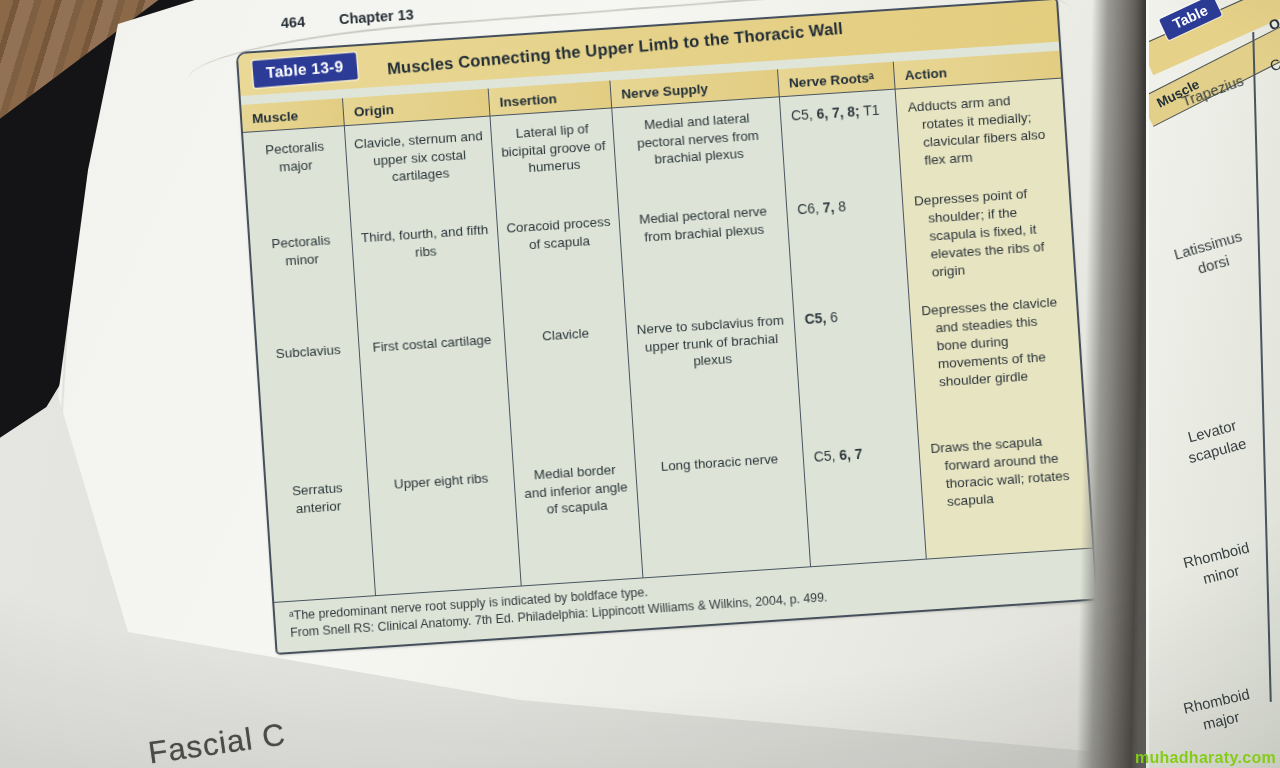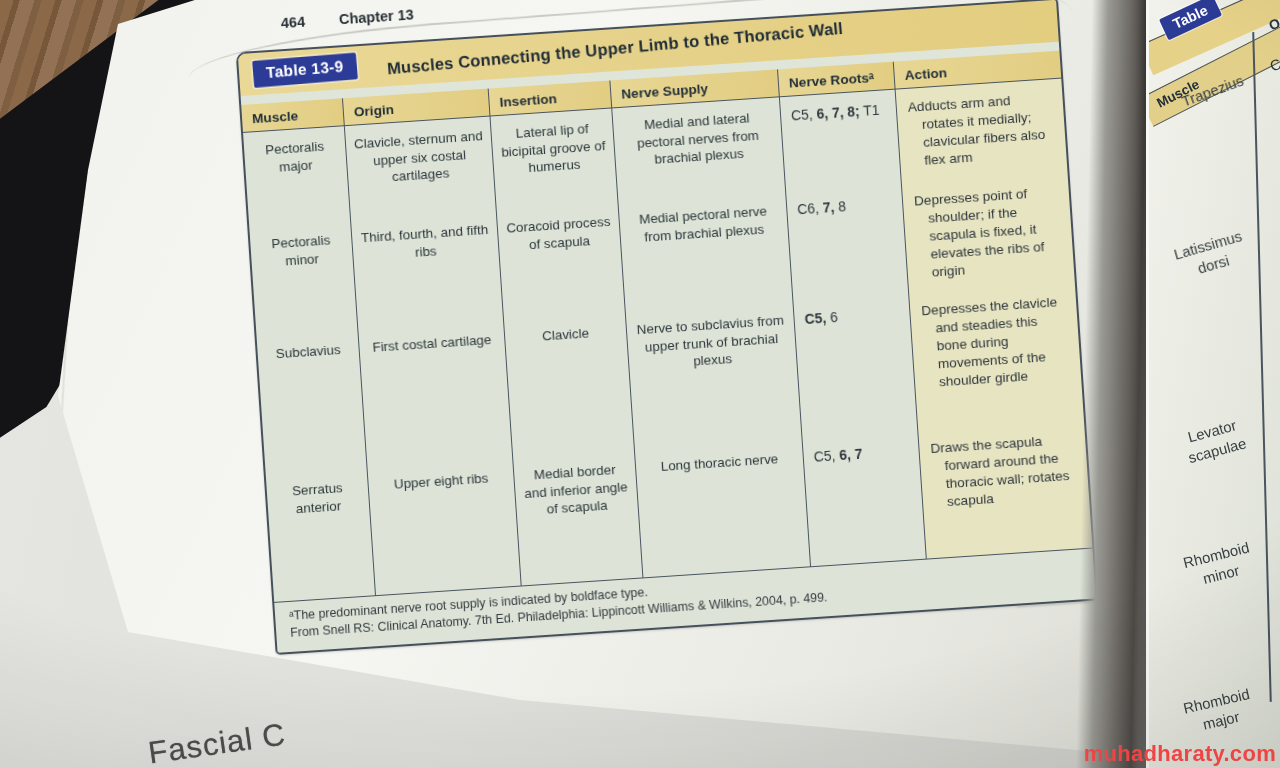--- a/index.html
+++ b/index.html
@@ -135,21 +135,21 @@
     position:absolute;width:100px;text-align:center;color:#39404373;
     color:#394043;font-size:14.8px;line-height:1.35;
   }
   
   .vignette{
     position:absolute;inset:0;z-index:7;pointer-events:none;
     background:radial-gradient(120% 95% at 45% 38%,rgba(0,0,0,0) 55%,rgba(0,0,0,.17) 100%);
   }
   .watermark{
     position:absolute;right:4px;bottom:1px;z-index:8;
-    font-weight:bold;font-size:22px;color:#ef4444;letter-spacing:.3px;
+    font-weight:bold;font-size:16px;color:#84cc16;letter-spacing:.3px;
   }
 </style>
 </head>
 <body>
 
 <div class="wood-corner"></div>
 <div class="under-page"></div>
 <div class="fascial-text">Fascial C</div>
 
 <div class="main-page">

